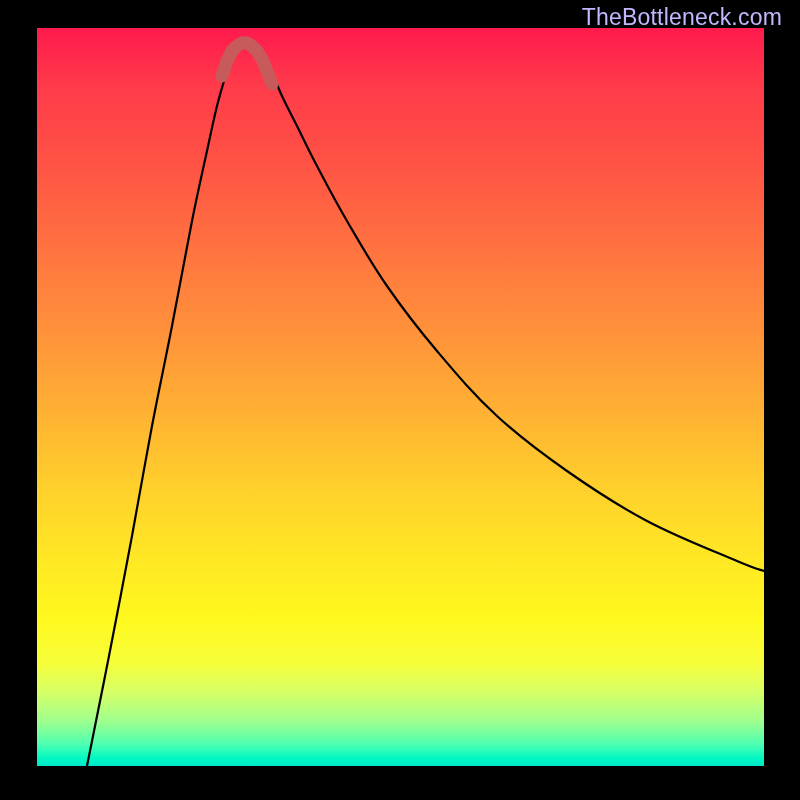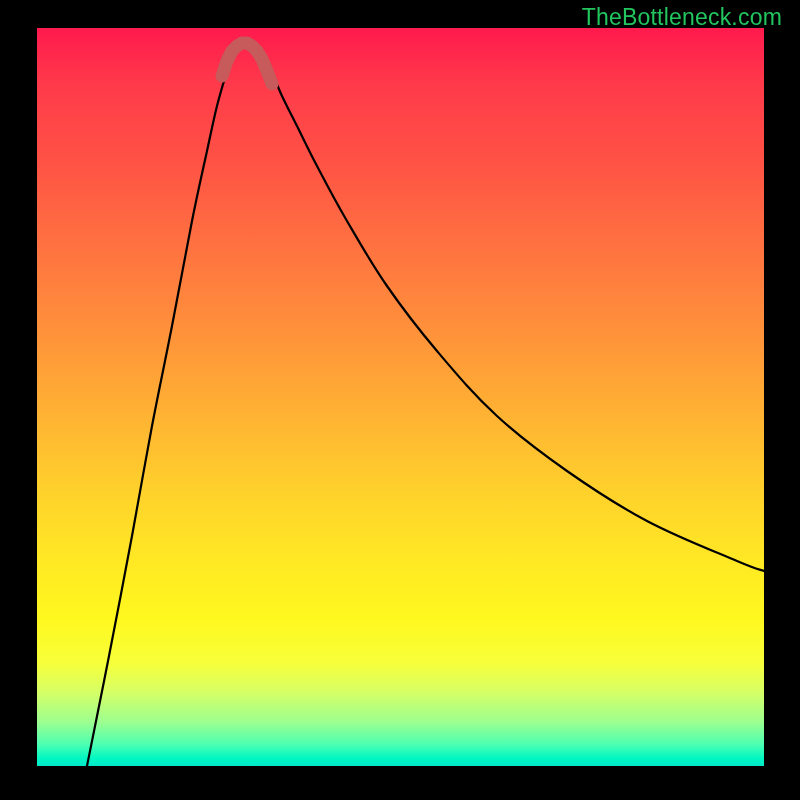--- a/index.html
+++ b/index.html
@@ -53,21 +53,21 @@
   }
   svg.curve {
     position: absolute;
     left: 0;
     top: 0;
   }
   .watermark {
     position: absolute;
     top: 4px;
     right: 18px;
-    color: #22c55e;
+    color: #c4b5fd;
     font-size: 23px;
     font-weight: 500;
     letter-spacing: 0.2px;
   }
 </style>
 </head>
 <body>
 
 <div class="frame">
   <div class="watermark">TheBottleneck.com</div>

